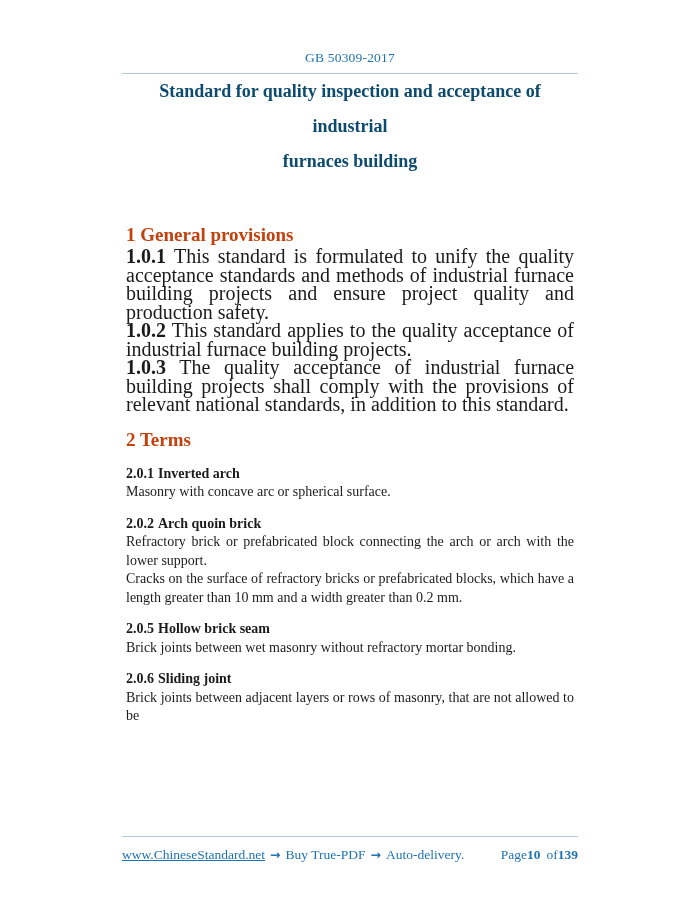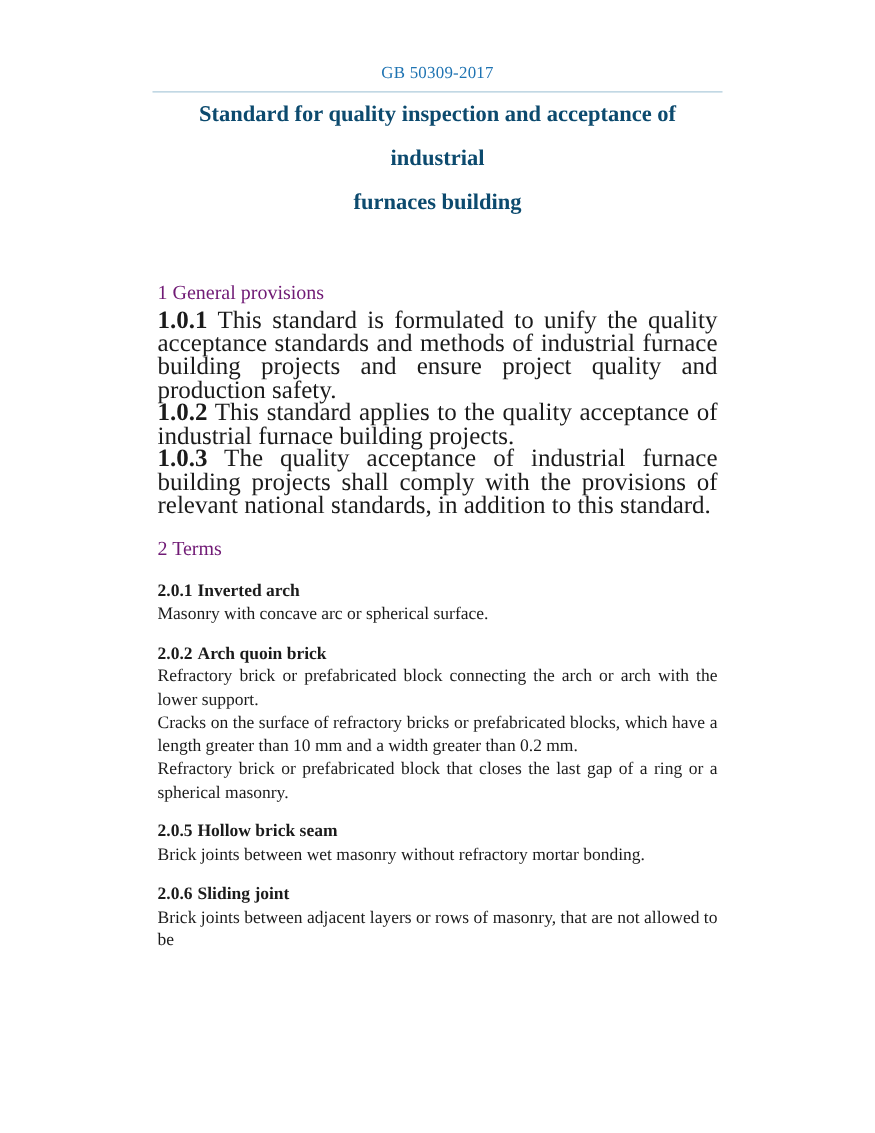--- a/index.html
+++ b/index.html
@@ -28,21 +28,21 @@
   .hdr .docnum{font-size:13.5px;color:var(--accent);letter-spacing:.2px;}
   
   .content{
     position:absolute;top:74px;left:126px;width:448px;
   }
   .doc-title{
     font-size:18px;font-weight:bold;text-align:center;line-height:35px;
     color:#0c4a6e;
   }
   .sec-heading{
-    font-size:16px;font-weight:normal;line-height:24px;color:#701a75;
+    font-size:19px;font-weight:bold;line-height:24px;color:#c2410c;
   }
   .sec-heading.first{margin-top:44px;}
   .sec-heading.second{margin-top:14px;}
   .para{
     font-size:20px;line-height:18.5px;text-align:justify;
   }
   .para .num{font-weight:bold;}
   .term-head{
     font-size:14px;font-weight:bold;line-height:18.5px;margin-top:13px;
   }
@@ -94,24 +94,31 @@
     <div class="sec-heading second">2 Terms</div>
 
     <div class="term-head"><span class="num">2.0.1</span><span>Inverted arch</span></div>
     <p class="term-def">Masonry with concave arc or spherical surface.</p>
 
     <div class="term-head"><span class="num">2.0.2</span><span>Arch quoin brick</span></div>
     <p class="term-def">Refractory brick or prefabricated block connecting the arch or arch with the lower support.</p>
 
     <p class="term-def">Cracks on the surface of refractory bricks or prefabricated blocks, which have a length greater than 10 mm and a width greater than 0.2 mm.</p>
 
-    <p class="term-def">Refractory brick or prefabricated block that closes the last gap of a ring or a spherical masonry.</p>
 
     <div class="term-head"><span class="num">2.0.5</span><span>Hollow brick seam</span></div>
     <p class="term-def">Brick joints between wet masonry without refractory mortar bonding.</p>
 
     <div class="term-head"><span class="num">2.0.6</span><span>Sliding joint</span></div>
     <p class="term-def force-justify">Brick joints between adjacent layers or rows of masonry, that are not allowed to be</p>
 
   </div>
 
+  <div class="ftr">
+    <span class="left">
+      <span class="link">www.ChineseStandard.net</span><span class="arrow">→</span><span>Buy True-PDF</span><span class="arrow">→</span><span>Auto-delivery.</span>
+    </span>
+    <span class="pg">
+      <span>Page</span><b>10</b><span>of</span><b>139</b>
+    </span>
+  </div>
 
 </div>
 
 </body></html>

